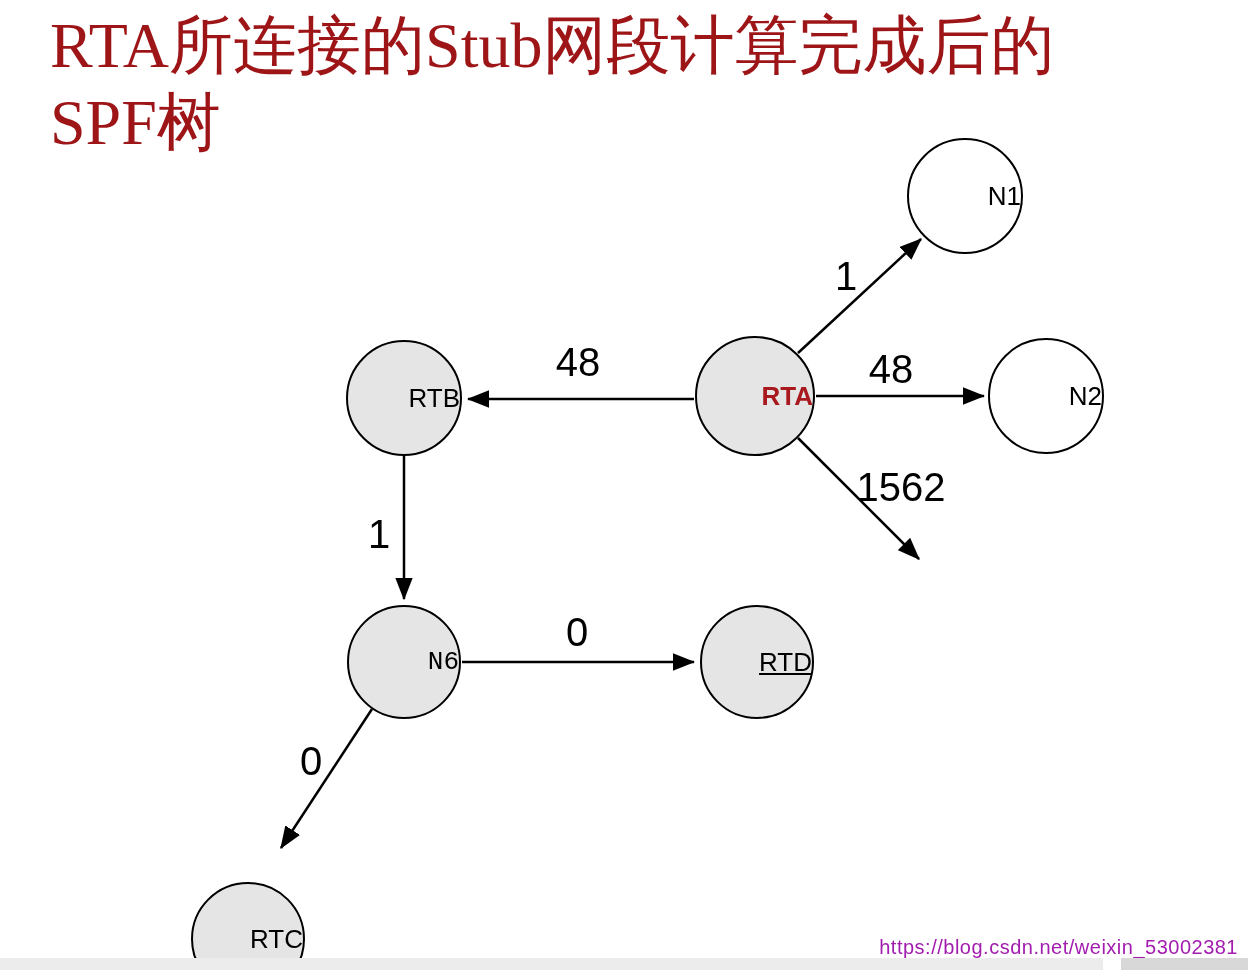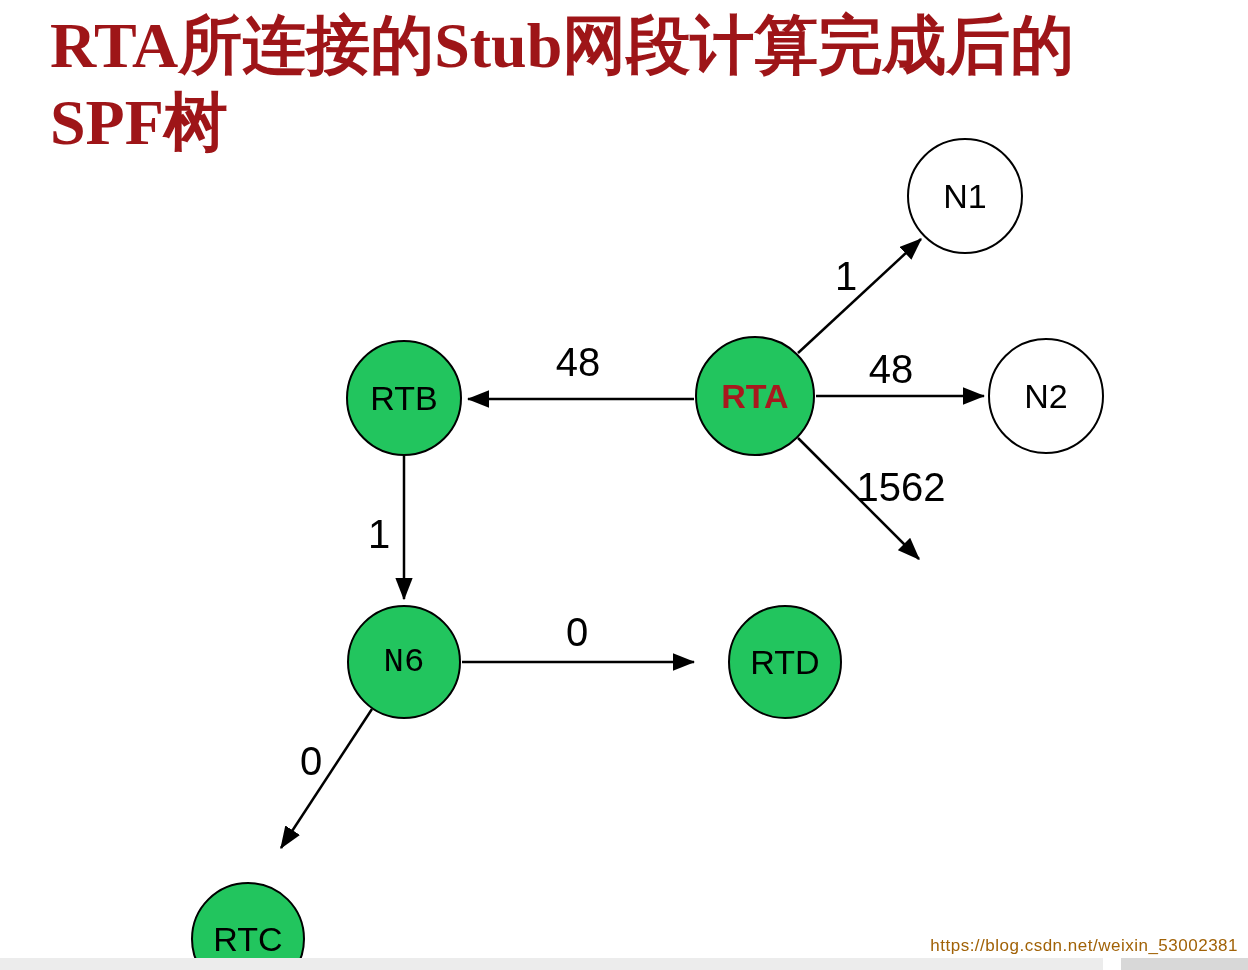--- a/index.html
+++ b/index.html
@@ -4,43 +4,43 @@
 <style>
   html,body{margin:0;padding:0;background:#ffffff;}
   body{
     width:1248px;height:970px;position:relative;overflow:hidden;
     font-family:"Liberation Sans","DejaVu Sans",sans-serif;
   }
   
   .slide-title{
     position:absolute;left:50px;top:8px;margin:0;
     font-family:"Liberation Serif","DejaVu Serif",serif;
-    font-weight:700;font-size:64px;line-height:1.2;
+    font-weight:400;font-size:64px;line-height:1.2;
     color:#9E1518;letter-spacing:0px;white-space:nowrap;
   }
   .slide-title span{display:block;}
   
   .diagram{position:absolute;left:0;top:0;width:1248px;height:970px;}
   .edges-layer{position:absolute;left:0;top:0;}
   .node{
     position:absolute;border-radius:50%;
     border:2.5px solid #000;box-sizing:border-box;
-    display:flex;align-items:center;justify-content:center;
-    font-size:34px;color:#000;background:#ffffff;
+    display:flex;align-items:center;justify-content:flex-end;
+    font-size:26px;color:#000;background:#ffffff;
   }
-  .node.gray{background:#22c55e;}
+  .node.gray{background:#e5e5e5;}
   .node.root span{color:#A8191E;font-weight:bold;}
   .edge-label{
     position:absolute;transform:translate(-50%,-50%);
     font-size:40px;color:#000;white-space:nowrap;
   }
   
   .watermark{
     position:absolute;top:936px;right:10px;
-    font-size:17px;color:#a16207;letter-spacing:0.5px;
+    font-size:20px;color:#a21caf;letter-spacing:0.5px;
   }
   
   .scroll-track{
     position:absolute;left:0;top:958px;width:1103px;height:12px;
     background:#ECECEC;
   }
   .scroll-thumb{
     position:absolute;left:1121px;top:958px;width:127px;height:12px;
     background:#D8D8D8;
   }
@@ -86,21 +86,21 @@
 
   <div class="node gray" style="left:346px;top:340px;width:116px;height:116px;">
     <span>RTB</span>
   </div>
 
 
   <div class="node gray" style="left:347px;top:605px;width:114px;height:114px;font-family:Liberation Mono, monospace;">
     <span>N6</span>
   </div>
 
-  <div class="node gray" style="left:728px;top:605px;width:114px;height:114px;">
+  <div class="node gray" style="left:700px;top:605px;width:114px;height:114px;text-decoration:underline;">
     <span>RTD</span>
   </div>
 
   <div class="node gray" style="left:191px;top:882px;width:114px;height:114px;">
     <span>RTC</span>
   </div>
 
   <div class="edge-label" style="left:846px;top:276px;">1</div>
   <div class="edge-label" style="left:891px;top:369px;">48</div>
   <div class="edge-label" style="left:901px;top:487px;">1562</div>

